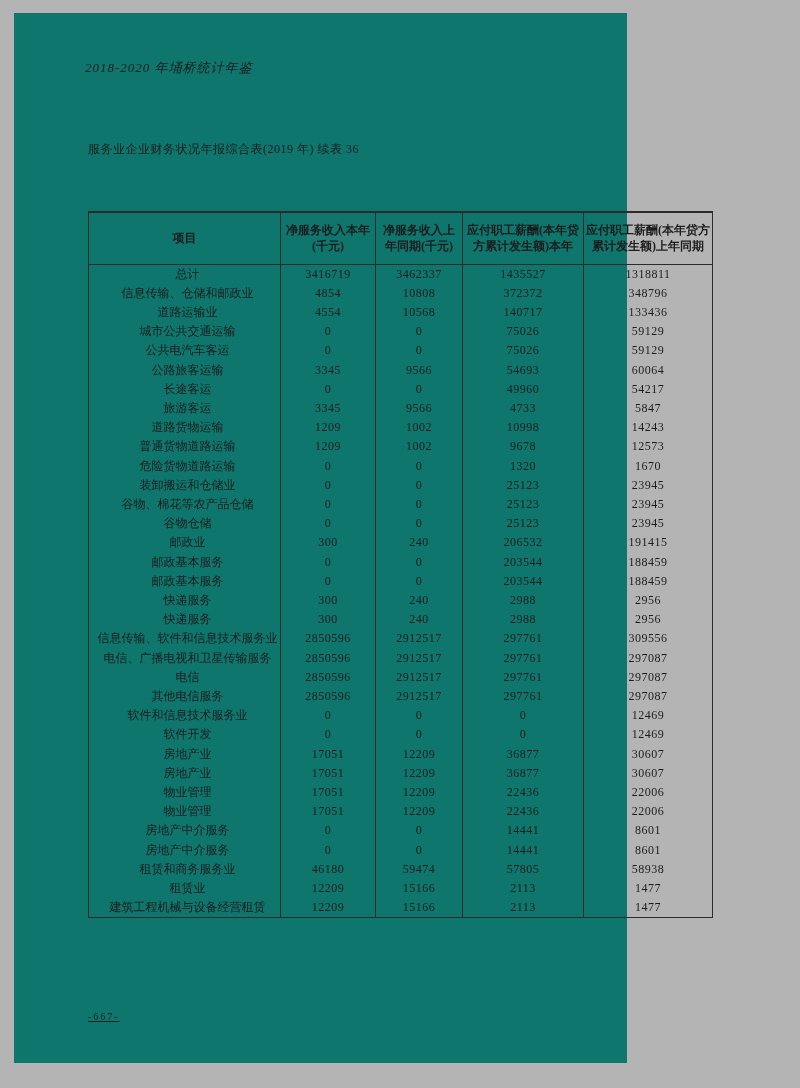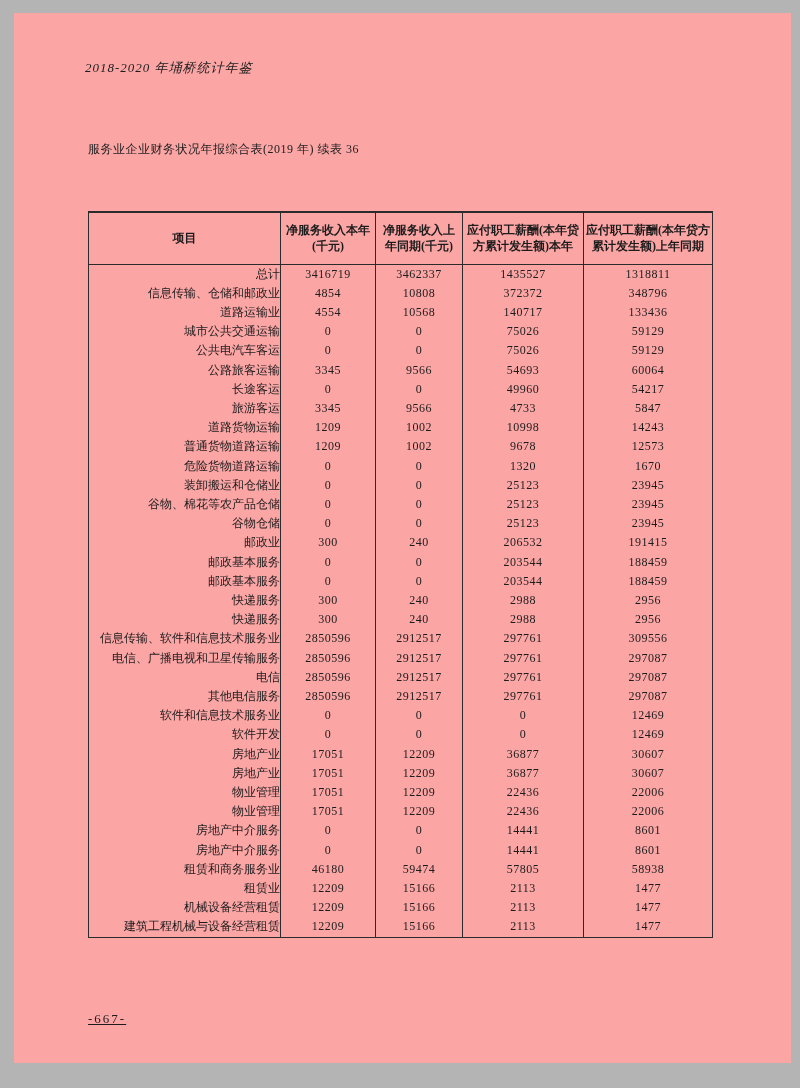--- a/index.html
+++ b/index.html
@@ -7,22 +7,22 @@
   body {
     background: #b4b4b4;
     font-family: "Liberation Serif", "DejaVu Serif", serif;
     color: #1c1c1c;
     position: relative;
     overflow: hidden;
   }
   .page {
     position: absolute;
     left: 14px; top: 13px;
-    width: 777px; height: 1050px;
-    background: #fca5a5;
+    width: 613px; height: 1050px;
+    background: #0f766e;
   }
   .book-header {
     position: absolute;
     left: 71px; top: 46px;
     font-size: 13px;
     font-style: italic;
     letter-spacing: 1px;
   }
   .table-title {
     position: absolute;
@@ -53,26 +53,26 @@
   .stats-table th + th,
   .stats-table td + td { border-left: 1px solid #2b2b2b; }
   .stats-table tbody td {
     font-size: 12px;
     height: 19.2px;
     line-height: 19.2px;
     padding: 0;
     overflow: hidden;
     white-space: nowrap;
   }
-  .stats-table td.item { text-align: right; padding-left: 6px; }
+  .stats-table td.item { text-align: center; padding-left: 6px; }
   .stats-table td.num { text-align: center; letter-spacing: 0.5px; }
   .page-number {
     position: absolute;
     left: 74px; top: 998px;
-    font-size: 13px;
+    font-size: 10px;
     letter-spacing: 2px;
     text-decoration: underline;
   }
 </style>
 </head>
 <body>
 
 <div class="page">
 
   <div class="book-header">2018-2020 年埇桥统计年鉴</div>
@@ -326,31 +326,24 @@
           <td class="num">58938</td>
         </tr>
         <tr>
           <td class="item">租赁业</td>
           <td class="num">12209</td>
           <td class="num">15166</td>
           <td class="num">2113</td>
           <td class="num">1477</td>
         </tr>
         <tr>
-          <td class="item">机械设备经营租赁</td>
+          <td class="item">建筑工程机械与设备经营租赁</td>
           <td class="num">12209</td>
           <td class="num">15166</td>
           <td class="num">2113</td>
           <td class="num">1477</td>
         </tr>
-        <tr>
-          <td class="item">建筑工程机械与设备经营租赁</td>
-          <td class="num">12209</td>
-          <td class="num">15166</td>
-          <td class="num">2113</td>
-          <td class="num">1477</td>
-        </tr>
       </tbody>
   </table>
 
   <div class="page-number">-667-</div>
 
 </div>
 
 </body></html>

